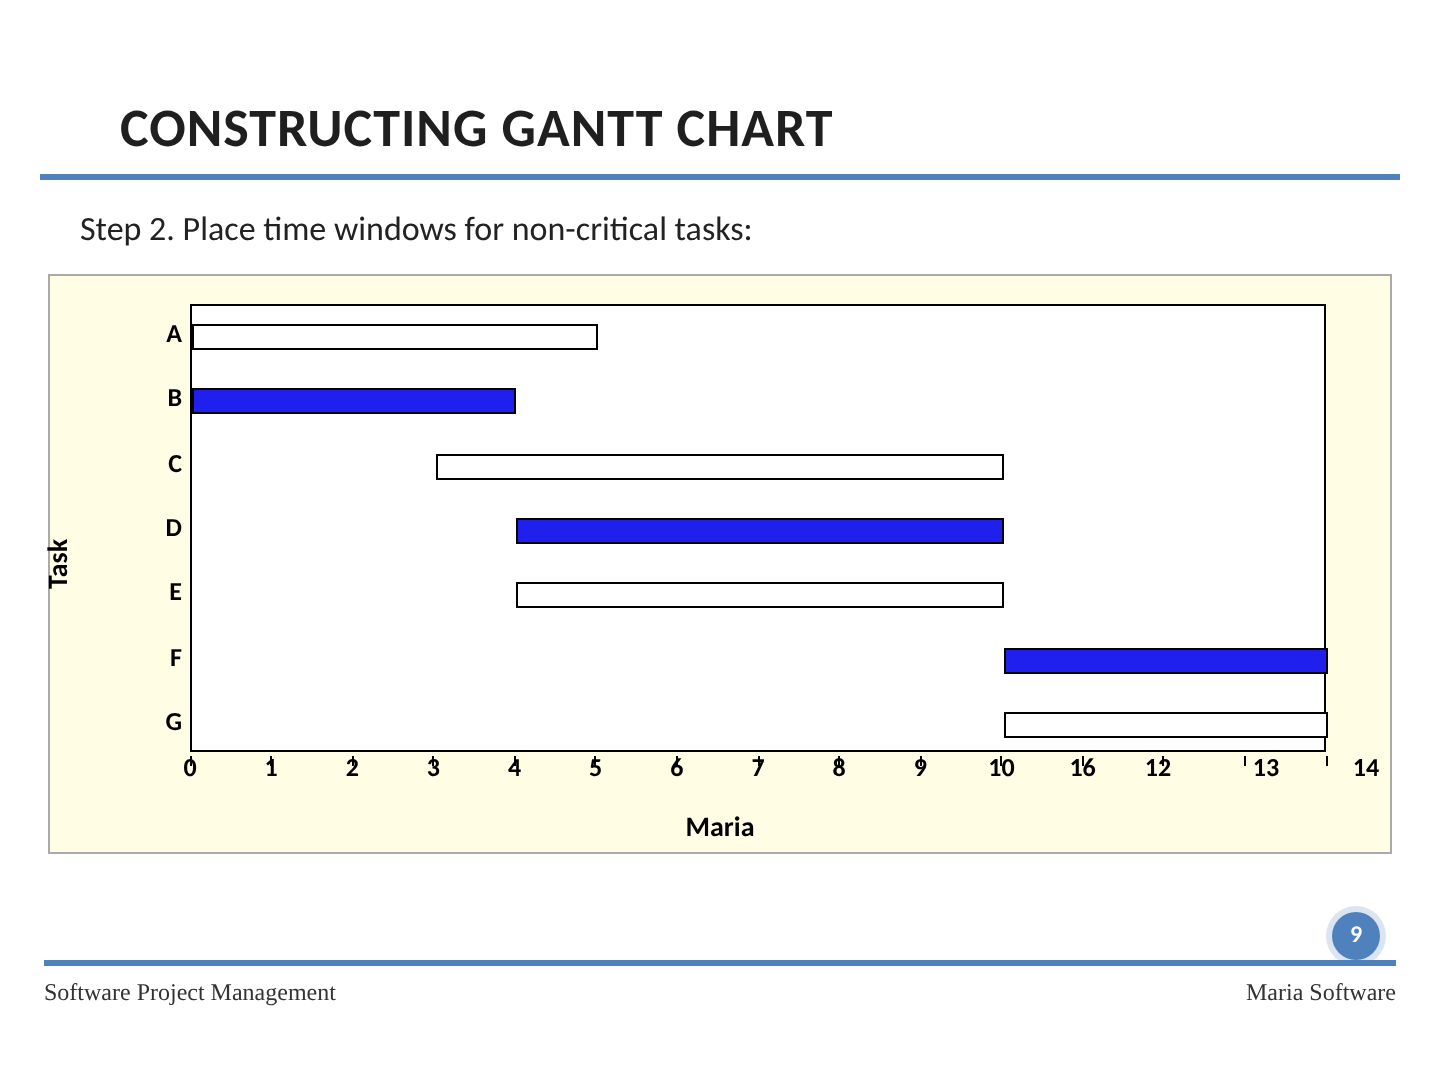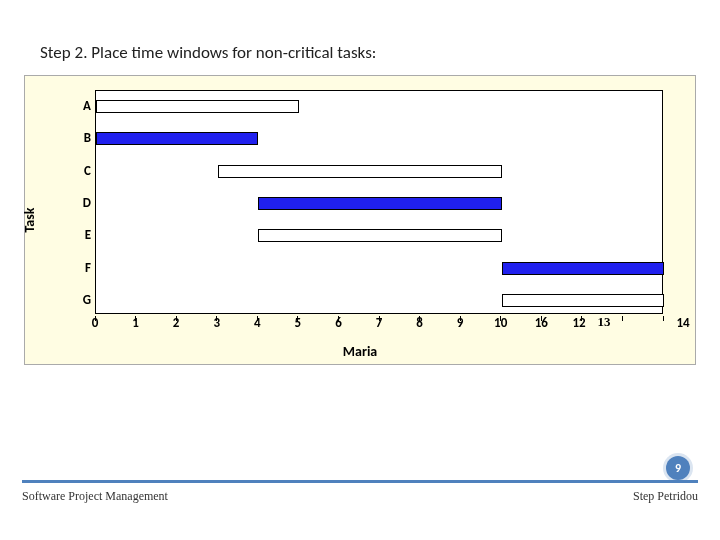--- a/index.html
+++ b/index.html
@@ -18,20 +18,21 @@
   .bar.open{background:#fff}
   .slidenum{position:absolute;right:30px;bottom:40px;width:24px;height:24px;border-radius:50%;background:#4f81bd;color:#fff;font-size:12px;font-weight:600;display:flex;align-items:center;justify-content:center;box-shadow:0 0 0 3px #dbe5f1}
   .footer{position:absolute;left:0;right:0;bottom:16px;border-top:3px solid #4f81bd;margin:0 22px;padding-top:6px;display:flex;justify-content:space-between;font-size:12px;font-family:"Times New Roman",serif;color:#333}
   .footer .r{font-family:"Times New Roman",serif}
 </style>
 </head>
 <body>
 
 <div class="slide">
 
+  <h1 class="title">CONSTRUCTING GANTT CHART</h1>
   <div class="subtitle">Step 2. Place time windows for non-critical tasks:</div>
 
   <div class="chart-wrap">
     <div class="yaxis-label">Task</div>
     <div class="xaxis-label">Maria</div>
     <div class="plot" id="plot">
         <div class="bar open" style="left: 0px; width: 202.857px; top: 9.14286px;"></div>
         <div class="bar critical" style="left: 0px; width: 162.286px; top: 41.4286px;"></div>
         <div class="bar open" style="left: 121.714px; width: 284px; top: 73.7143px;"></div>
         <div class="bar critical" style="left: 162.286px; width: 243.429px; top: 106px;"></div>
@@ -65,26 +66,26 @@
       <div class="xtick" style="left: 394.571px;">8</div>
       <div style="position: absolute; left: 394.071px; top: 240px; width: 1px; height: 5px; background: rgb(0, 0, 0);"></div>
       <div class="xtick" style="left: 435.143px;">9</div>
       <div style="position: absolute; left: 434.643px; top: 240px; width: 1px; height: 5px; background: rgb(0, 0, 0);"></div>
       <div class="xtick" style="left: 475.714px;">10</div>
       <div style="position: absolute; left: 475.214px; top: 240px; width: 1px; height: 5px; background: rgb(0, 0, 0);"></div>
       <div class="xtick" style="left: 516.286px;">16</div>
       <div style="position: absolute; left: 515.786px; top: 240px; width: 1px; height: 5px; background: rgb(0, 0, 0);"></div>
       <div class="xtick" style="left: 554px;">12</div>
       <div style="position: absolute; left: 556.357px; top: 240px; width: 1px; height: 5px; background: rgb(0, 0, 0);"></div>
-      <div class="xtick" style="left: 579px; font-family: Liberation Serif, serif;">13</div>
+      <div class="xtick" style="left: 608px;">13</div>
       <div style="position: absolute; left: 596.929px; top: 240px; width: 1px; height: 5px; background: rgb(0, 0, 0);"></div>
       <div class="xtick" style="left: 658px;">14</div>
       <div style="position: absolute; left: 637.5px; top: 240px; width: 1px; height: 5px; background: rgb(0, 0, 0);"></div>
     </div>
 
   <div class="slidenum">9</div>
 
   <div class="footer">
     <span>Software Project Management</span>
-    <span class="r">Step Petridou</span>
+    <span class="r">Maria Software</span>
   </div>
 
 </div>
 
 </body></html>

